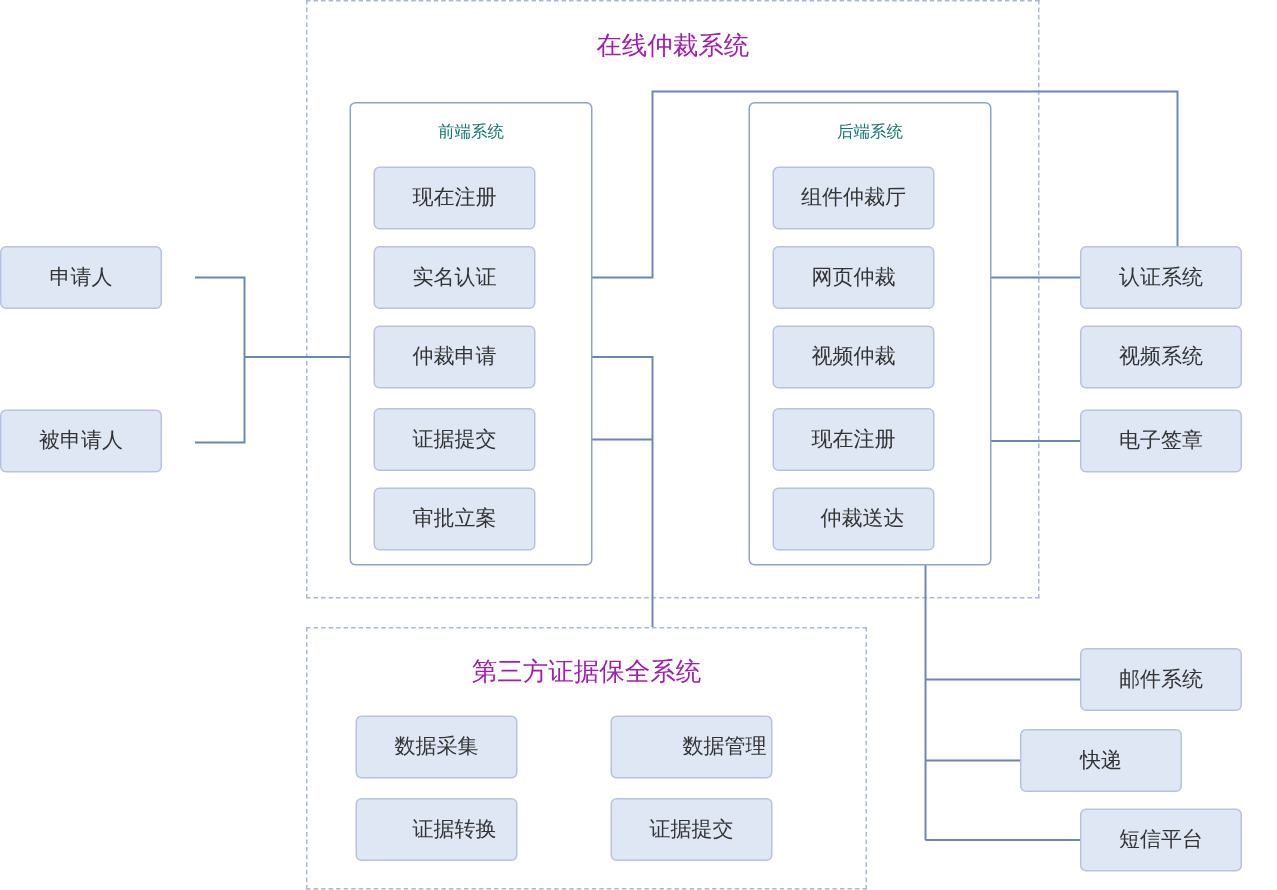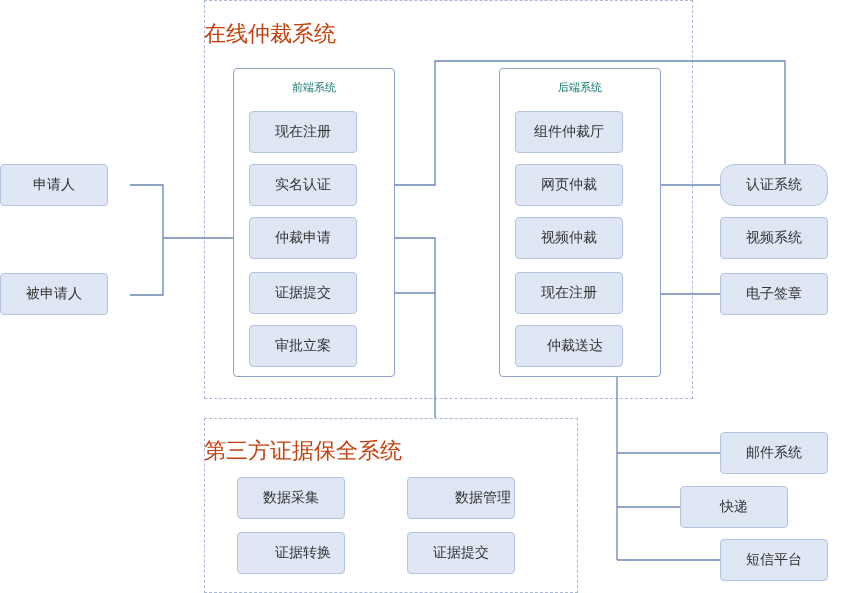--- a/index.html
+++ b/index.html
@@ -4,21 +4,21 @@
 <style>
   html, body { margin:0; padding:0; background:#ffffff; }
   body { width:851px; height:593px; position:relative; overflow:hidden;
          font-family: "DejaVu Sans", "Liberation Sans", sans-serif; }
   .dash { position:absolute; border:1.5px dashed #a9b8d6; box-sizing:border-box; }
   .container { position:absolute; border:1px solid #8ea3c8; border-radius:4px; box-sizing:border-box; background:#ffffff; }
   .node { position:absolute; width:108px; height:42px; box-sizing:border-box;
           background:#dfe7f5; border:1px solid #b4c4e0; border-radius:4px;
           display:flex; align-items:center; justify-content:center;
           font-size:14px; color:#333333; }
-  .title { position:absolute; font-size:22px; color:#c2410c; }
+  .title { position:absolute; font-size:17px; color:#a21caf; text-align:center; }
   .ctitle { position:absolute; font-size:11px; color:#0f766e; text-align:center; }
   svg.wires { position:absolute; left:0; top:0; width:851px; height:593px; pointer-events:none; }
   svg.wires line, svg.wires polyline { stroke:#6a86b4; stroke-width:1.3; fill:none; }
 </style>
 </head>
 <body>
 
 <div class="dash" style="left:204px; top:0px; width:489px; height:399px;"></div>
 <div class="dash" style="left:204px; top:418px; width:374px; height:175px;"></div>
 
@@ -57,21 +57,21 @@
 <div class="ctitle" style="left:499px; top:80px; width:162px;">后端系统</div>
 <div class="node" style="left:515px; top:111px;">组件仲裁厅</div>
 <div class="node" style="left:515px; top:164px;">网页仲裁</div>
 <div class="node" style="left:515px; top:217px;">视频仲裁</div>
 <div class="node" style="left:515px; top:272px;">现在注册</div>
 <div class="node" style="left:515px; top:325px;padding-left:12px;">仲裁送达</div>
 
 <div class="node" style="left:0px; top:164px;">申请人</div>
 <div class="node" style="left:0px; top:273px;">被申请人</div>
 
-<div class="node" style="left:720px; top:164px;border-radius:14px;">认证系统</div>
+<div class="node" style="left:720px; top:164px;">认证系统</div>
 <div class="node" style="left:720px; top:217px;">视频系统</div>
 <div class="node" style="left:720px; top:273px;">电子签章</div>
 
 <div class="node" style="left:720px; top:432px;">邮件系统</div>
 <div class="node" style="left:680px; top:486px;">快递</div>
 <div class="node" style="left:720px; top:539px;">短信平台</div>
 
 <div class="title" style="left:204px; top:436px; width:374px;">第三方证据保全系统</div>
 <div class="node" style="left:237px; top:477px;">数据采集</div>
 <div class="node" style="left:407px; top:477px;padding-left:44px;">数据管理</div>

